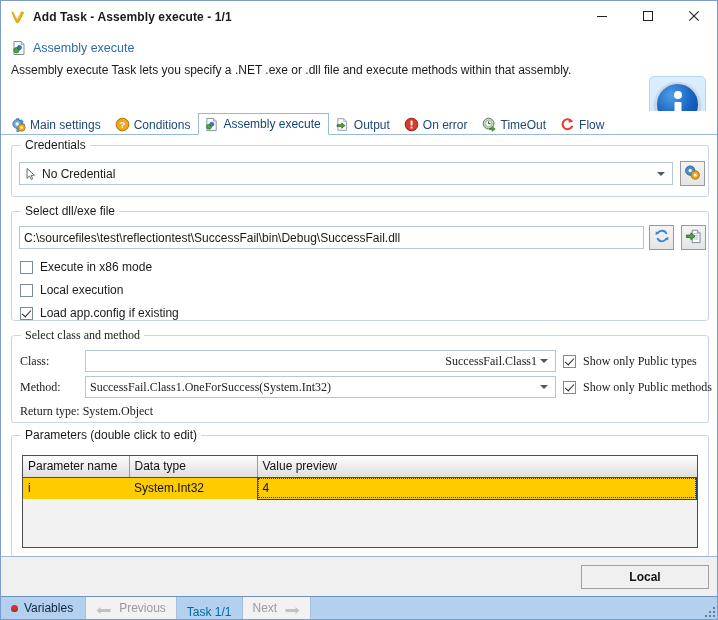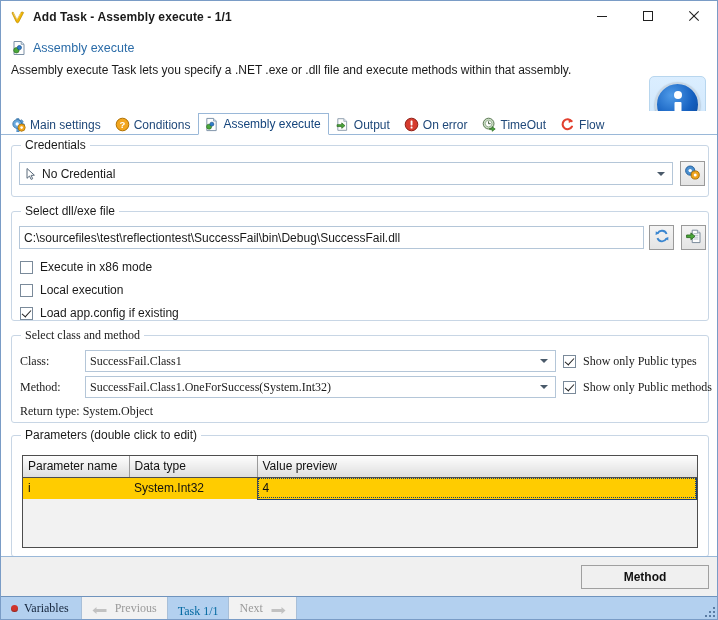--- a/index.html
+++ b/index.html
@@ -317,21 +317,20 @@
   
   #statusbar {
     flex: 0 0 auto;
     height: 23px;
     background: #b3d0ef;
     border-top: 1px solid #6f93bd;
     display: flex;
     align-items: stretch;
     font-size: 12px;
     position: relative;
-    font-family: Liberation Serif, serif;
   }
   #sb-variables {
     display: flex; align-items: center; gap: 6px;
     padding: 0 12px 0 10px;
     color: #13233a;
   }
   .sb-dot {
     width: 7px; height: 7px; border-radius: 50%;
     background: #d0342c;
     box-shadow: inset 0 -1px 1px rgba(0,0,0,0.3);
@@ -568,21 +567,21 @@
       <div class="chk-row" style="left:8px; top:94px;">
         <span class="chkbox checked"></span>
         <span>Load app.config if existing</span>
       </div>
     </div>
 
     <div class="groupbox" style="left:10px; top:200px; width:698px; height:88px;font-family:Liberation Serif, serif;">
       <span class="gb-label">Select class and method</span>
 
       <span class="flabel" style="left:8px; top:18px;">Class:</span>
-      <div class="combo" style="left:73px; top:14px; width:471px; height:22px;">
+      <div class="combo" style="left:73px; top:14px; width:471px; height:22px;text-align:right;">
         <span class="cval">SuccessFail.Class1</span>
         <span class="arrow">
             <span class="caret"></span>
           </span>
       </div>
       <div class="chk-row" style="left:551px; top:18px;">
         <span class="chkbox checked"></span>
         <span>Show only Public types</span>
       </div>
 
@@ -625,21 +624,21 @@
               <td class="focuscell">4</td>
             </tr>
           </tbody>
         </table>
       </div>
     </div>
 
   </div>
 
   <div id="footer">
-    <div class="dlgbtn">Method</div>
+    <div class="dlgbtn">Local</div>
   </div>
 
   <div id="statusbar">
     <div id="sb-variables">
       <span class="sb-dot"></span>
       <span>Variables</span>
     </div>
     <div class="sb-nav">
       <div class="sb-nav-item">
         <span class="arrow-l">

